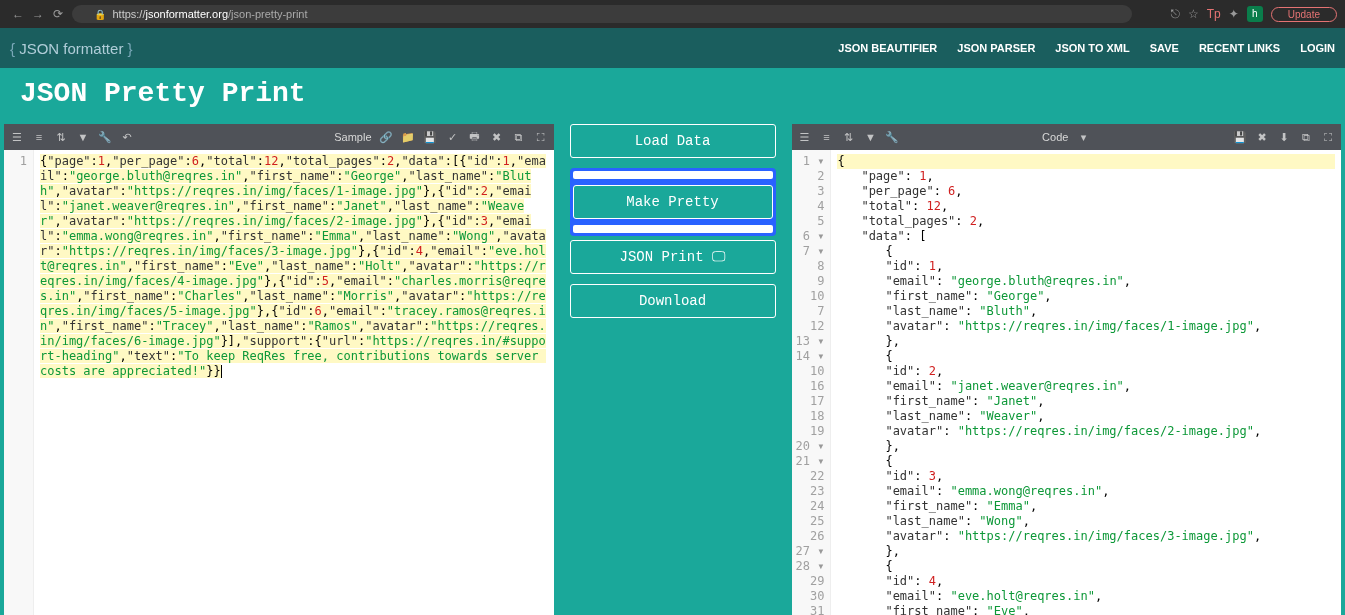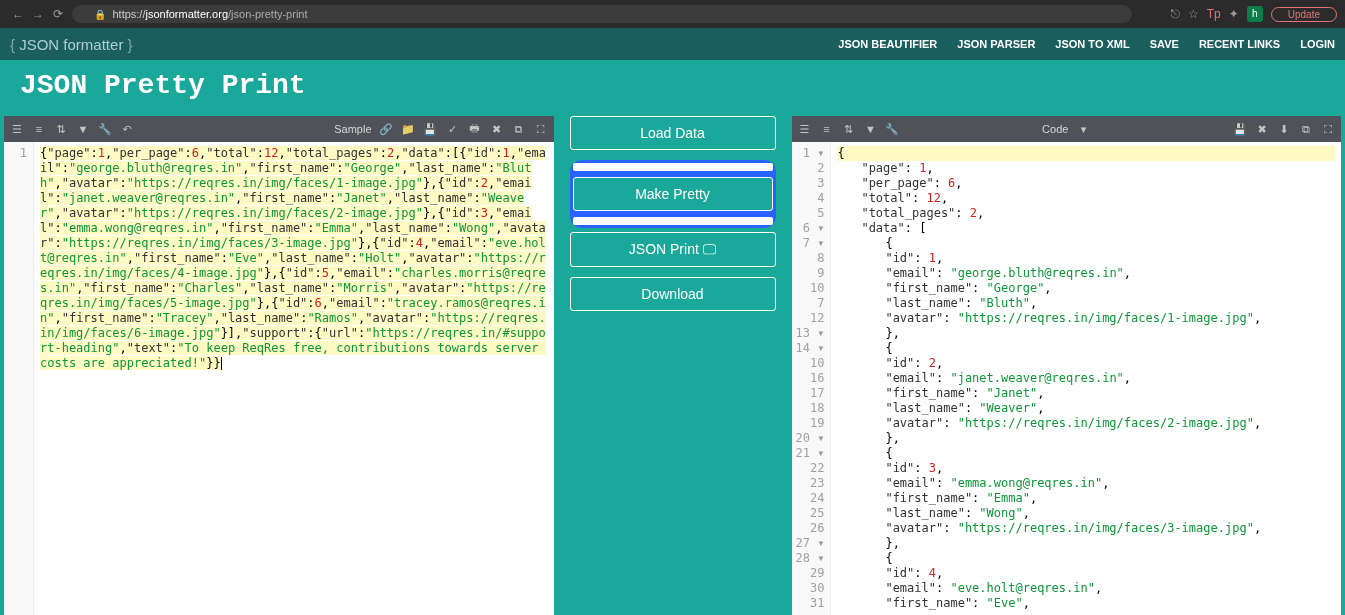--- a/index.html
+++ b/index.html
@@ -7,21 +7,21 @@
 
 .browser-bar { height: 28px; background: #2b2b2b; display: flex; align-items: center; padding: 0 8px; color: #aaa; font-size: 12px; }
 .nav-arrow { width: 20px; text-align: center; cursor: pointer; color: #999; }
 .url-lock { margin-left: 12px; margin-right: 6px; font-size: 10px; }
 .url-input { flex: 1; background: #3c3c3c; border-radius: 12px; padding: 3px 10px; color: #ccc; font-size: 11px; max-width: 1060px; margin-left: 4px; }
 .url-input span { color: #fff; }
 .browser-ext { margin-left: auto; display: flex; gap: 8px; align-items: center; }
 .ext-icon { width: 16px; height: 16px; background: #555; border-radius: 3px; }
 .update-btn { background: #2b2b2b; border: 1px solid #e57373; color: #e57373; padding: 1px 16px; border-radius: 10px; font-size: 10px; }
 
-.site-header { height: 32px; background: #1a5e5e; display: flex; align-items: center; padding: 0 10px; }
+.site-header { height: 40px; background: #1a5e5e; display: flex; align-items: center; padding: 0 10px; }
 .logo { color: #b0cdd8; font-size: 15px; font-weight: 300; }
 .logo::before { content: "{ "; color: #7aa8b8; }
 .logo::after { content: " }"; color: #7aa8b8; }
 .nav-links { margin-left: auto; display: flex; gap: 20px; text-transform: uppercase; }
 .nav-links a { color: #fff; font-size: 11px; font-weight: 700; text-decoration: none; }
 
 .page-title-bar { background: #1aa89a; padding: 10px 20px 15px; font-family: Liberation Mono, monospace; }
 .page-title-bar h1 { color: #fff; font-size: 28px; font-weight: 700; }
 
 .main-area { display: flex; height: 532px; background: #1aa89a; padding: 0 4px 4px; gap: 4px; }
@@ -31,21 +31,21 @@
 .tool-icon { width: 14px; cursor: pointer; opacity: 0.85; display:inline-block; text-align:center; }
 .tool-label { font-size: 11px; text-align: right; }
 .tool-spacer { flex: 1; }
 .editor-body { flex: 1; display: flex; font-family: Menlo, Consolas, monospace; font-size: 12px; overflow: hidden; }
 .gutter { background: #f8f8f8; color: #a0a0a0; text-align: right; padding: 4px 6px 4px 4px; border-right: 1px solid #eee; min-width: 30px; user-select: none; }
 .gutter > div { line-height: 15px; }
 .code-area { padding: 4px 6px; line-height: 15px; white-space: pre-wrap; word-break: break-all; flex: 1; overflow: hidden; }
 .code-area .line { display: block; }
 
 .middle-buttons { width: 230px; padding: 0 12px; display: flex; flex-direction: column; gap: 10px; }
-.middle-buttons .action-btn { background: transparent; border: 1px solid #fff; color: #fff; padding: 8px; font-size: 14px; text-align: center; border-radius: 3px; cursor: pointer; }
+.middle-buttons .action-btn { background: transparent; border: 1px solid #fff; color: #fff; padding: 8px; font-size: 14px; text-align: center; border-radius: 3px; cursor: pointer; font-family: Liberation Mono, monospace; }
 
 .tk-key { color: #333; }
 .tk-str { color: #0d9838; }
 .tk-num { color: #d01f1f; }
 .sel { background: #fff9c4; }
 .fold-mark{color:#999;}
 .right-code .line{white-space:pre;}
 .right-code .indent1{padding-left:24px;}
 .right-code .indent2{padding-left:48px;}
 .highlight-line{background:#fff9c4;}
@@ -111,21 +111,21 @@
       <div class="gutter">
           <div>1</div>
         </div>
       <div class="code-area" id="left-code"><span class="sel">{<span class="tk-key">"page"</span>:<span class="tk-num">1</span>,<span class="tk-key">"per_page"</span>:<span class="tk-num">6</span>,<span class="tk-key">"total"</span>:<span class="tk-num">12</span>,<span class="tk-key">"total_pages"</span>:<span class="tk-num">2</span>,<span class="tk-key">"data"</span>:[{<span class="tk-key">"id"</span>:<span class="tk-num">1</span>,<span class="tk-key">"email"</span>:<span class="tk-str">"george.bluth@reqres.in"</span>,<span class="tk-key">"first_name"</span>:<span class="tk-str">"George"</span>,<span class="tk-key">"last_name"</span>:<span class="tk-str">"Bluth"</span>,<span class="tk-key">"avatar"</span>:<span class="tk-str">"https://reqres.in/img/faces/1-image.jpg"</span>},{<span class="tk-key">"id"</span>:<span class="tk-num">2</span>,<span class="tk-key">"email"</span>:<span class="tk-str">"janet.weaver@reqres.in"</span>,<span class="tk-key">"first_name"</span>:<span class="tk-str">"Janet"</span>,<span class="tk-key">"last_name"</span>:<span class="tk-str">"Weaver"</span>,<span class="tk-key">"avatar"</span>:<span class="tk-str">"https://reqres.in/img/faces/2-image.jpg"</span>},{<span class="tk-key">"id"</span>:<span class="tk-num">3</span>,<span class="tk-key">"email"</span>:<span class="tk-str">"emma.wong@reqres.in"</span>,<span class="tk-key">"first_name"</span>:<span class="tk-str">"Emma"</span>,<span class="tk-key">"last_name"</span>:<span class="tk-str">"Wong"</span>,<span class="tk-key">"avatar"</span>:<span class="tk-str">"https://reqres.in/img/faces/3-image.jpg"</span>},{<span class="tk-key">"id"</span>:<span class="tk-num">4</span>,<span class="tk-key">"email"</span>:<span class="tk-str">"eve.holt@reqres.in"</span>,<span class="tk-key">"first_name"</span>:<span class="tk-str">"Eve"</span>,<span class="tk-key">"last_name"</span>:<span class="tk-str">"Holt"</span>,<span class="tk-key">"avatar"</span>:<span class="tk-str">"https://reqres.in/img/faces/4-image.jpg"</span>},{<span class="tk-key">"id"</span>:<span class="tk-num">5</span>,<span class="tk-key">"email"</span>:<span class="tk-str">"charles.morris@reqres.in"</span>,<span class="tk-key">"first_name"</span>:<span class="tk-str">"Charles"</span>,<span class="tk-key">"last_name"</span>:<span class="tk-str">"Morris"</span>,<span class="tk-key">"avatar"</span>:<span class="tk-str">"https://reqres.in/img/faces/5-image.jpg"</span>},{<span class="tk-key">"id"</span>:<span class="tk-num">6</span>,<span class="tk-key">"email"</span>:<span class="tk-str">"tracey.ramos@reqres.in"</span>,<span class="tk-key">"first_name"</span>:<span class="tk-str">"Tracey"</span>,<span class="tk-key">"last_name"</span>:<span class="tk-str">"Ramos"</span>,<span class="tk-key">"avatar"</span>:<span class="tk-str">"https://reqres.in/img/faces/6-image.jpg"</span>}],<span class="tk-key">"support"</span>:{<span class="tk-key">"url"</span>:<span class="tk-str">"https://reqres.in/#support-heading"</span>,<span class="tk-key">"text"</span>:<span class="tk-str">"To keep ReqRes free, contributions towards server costs are appreciated!"</span>}}</span><span style="border-left:1px solid #000;height:13px;display:inline-block;vertical-align:middle"></span></div>
     </div>
 
   </div>
 
   <div class="middle-buttons">
     <div class="action-btn">Load Data</div>
-    <div style="background:#2962ff; padding:3px 3px; border-radius:12px;">
+    <div style="background:#2962ff; padding:3px 3px; border-radius:4px;">
       <div style="height:8px;background:#fff;border-radius:2px;margin-bottom:6px;"></div>
       <div class="action-btn" style="margin:0 0 6px 0;background:#1aa89a;">Make Pretty</div>
       <div style="height:8px;background:#fff;border-radius:2px;"></div>
     </div>
     <div class="action-btn" style="margin-top:-6px">JSON Print 🖵</div>
     <div class="action-btn">Download</div>
   </div>
 
   <div class="editor-panel">
     <div class="editor-toolbar">

